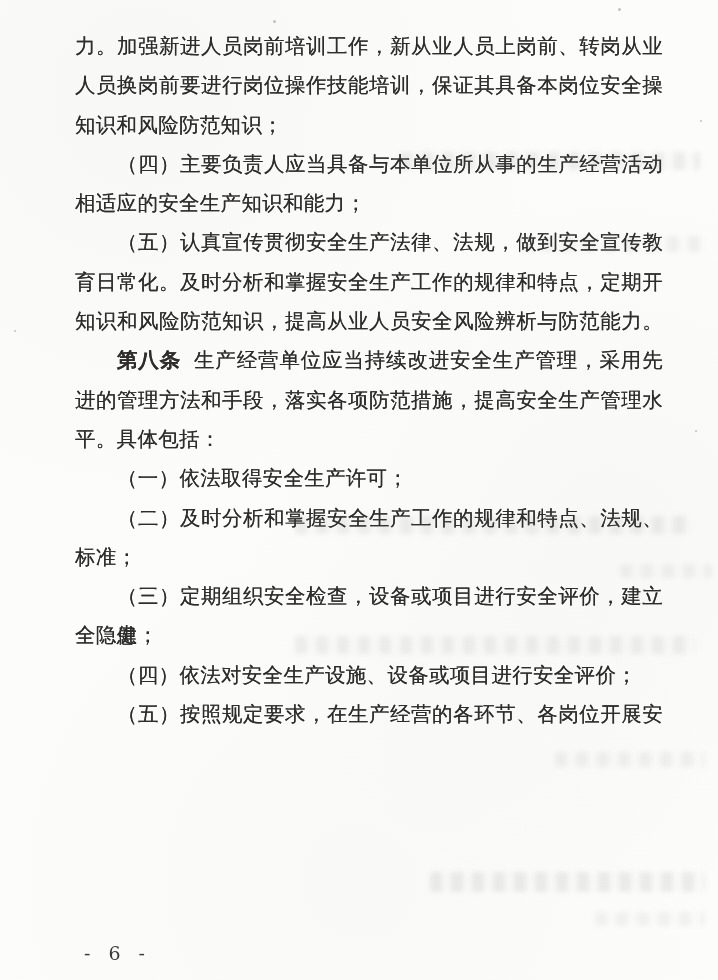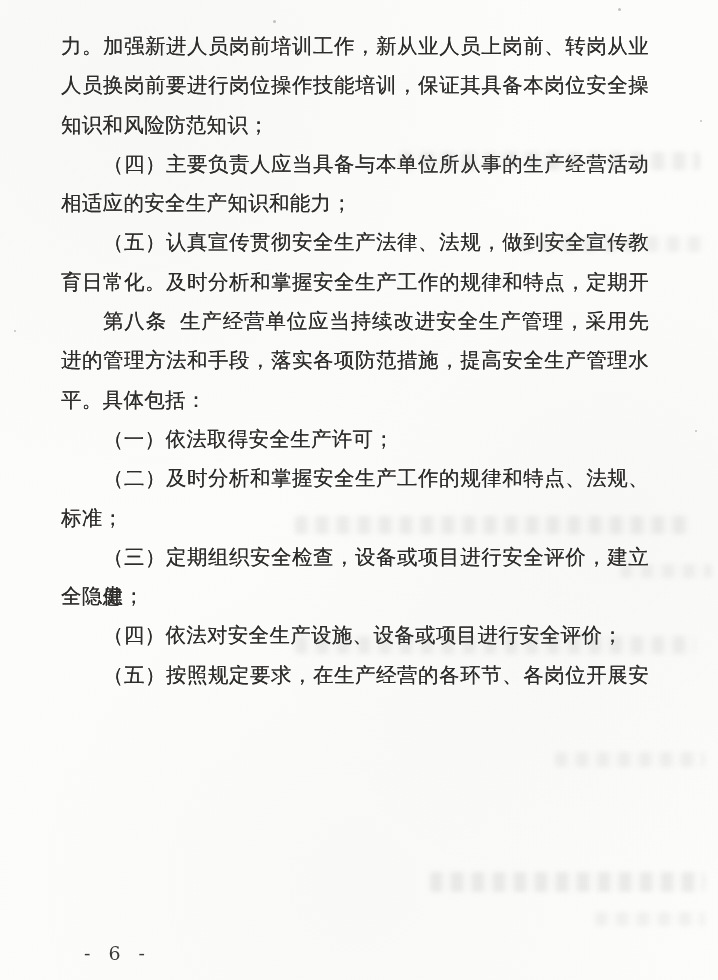--- a/index.html
+++ b/index.html
@@ -15,35 +15,35 @@
   .paper-tint {
     position: absolute; inset: 0;
     background:
       radial-gradient(circle at 20% 10%, rgba(190,190,185,.07), transparent 40%),
       radial-gradient(circle at 85% 55%, rgba(180,180,175,.06), transparent 45%),
       radial-gradient(circle at 50% 90%, rgba(190,190,185,.05), transparent 40%);
     pointer-events: none;
   }
   .text-block {
     position: absolute;
-    left: 61px; top: 27px;
+    left: 75px; top: 27px;
     width: 588px;
   }
   .ln {
     font-size: 20.5px;
     height: 39.3px;
     line-height: 39.3px;
     text-align: justify;
     letter-spacing: 0.3px;
     
     text-shadow: 0 0 0.45px rgba(40,40,40,.85);
   }
   .j { text-align-last: justify; }
   .ind { padding-left: 42px; }
-  .b { font-weight: normal; margin-right: 13px; }
+  .b { font-weight: bold; margin-right: 13px; }
   .page-number {
     position: absolute;
     left: 84px; top: 942px;
     font-size: 19px;
     letter-spacing: 6px;
     color: #3a3a38;
   }
   
   .smudge {
     position: absolute;
@@ -70,20 +70,21 @@
 <div class="paper-tint"></div>
 
 <div class="text-block">
   <div class="ln j">力。加强新进人员岗前培训工作，新从业人员上岗前、转岗从业</div>
   <div class="ln j">人员换岗前要进行岗位操作技能培训，保证其具备本岗位安全操</div>
   <div class="ln">知识和风险防范知识；</div>
   <div class="ln ind j">（四）主要负责人应当具备与本单位所从事的生产经营活动</div>
   <div class="ln">相适应的安全生产知识和能力；</div>
   <div class="ln ind j">（五）认真宣传贯彻安全生产法律、法规，做到安全宣传教</div>
   <div class="ln j">育日常化。及时分析和掌握安全生产工作的规律和特点，定期开</div>
+  <div class="ln j">知识和风险防范知识，提高从业人员安全风险辨析与防范能力。</div>
   <div class="ln ind j">
     <span class="b">第八条</span><span>生产经营单位应当持续改进安全生产管理，采用先</span>
   </div>
   <div class="ln j">进的管理方法和手段，落实各项防范措施，提高安全生产管理水</div>
   <div class="ln">平。具体包括：</div>
   <div class="ln ind">（一）依法取得安全生产许可；</div>
   <div class="ln ind j">（二）及时分析和掌握安全生产工作的规律和特点、法规、</div>
   <div class="ln">标准；</div>
   <div class="ln ind j">（三）定期组织安全检查，设备或项目进行安全评价，建立健</div>
   <div class="ln">全隐患；</div>

